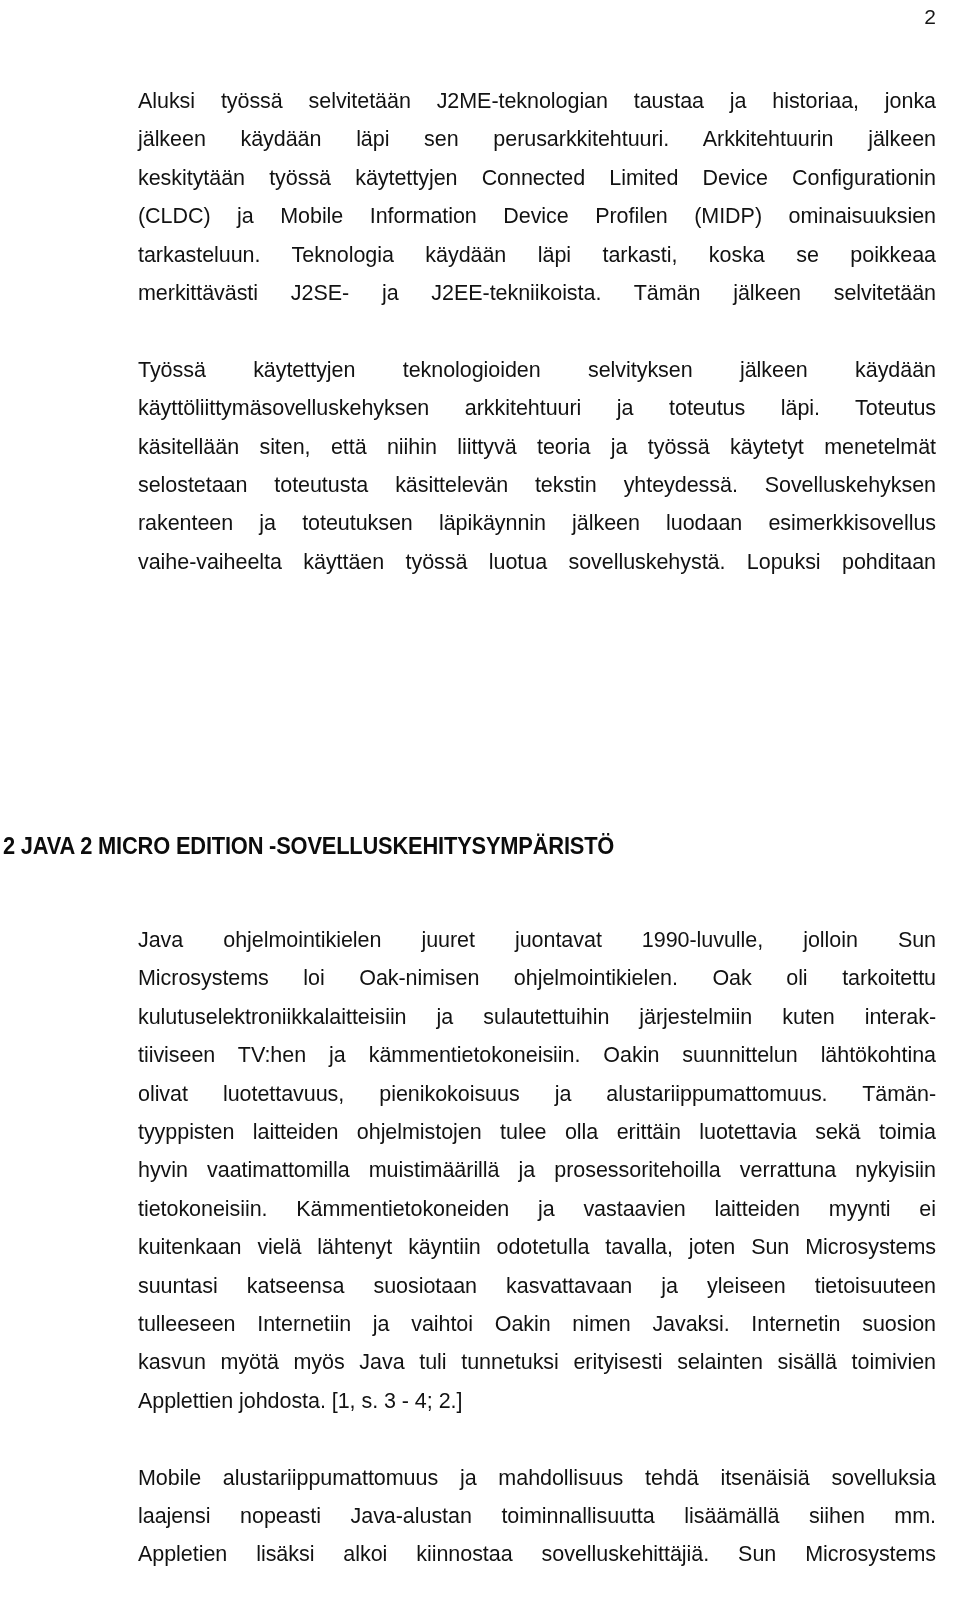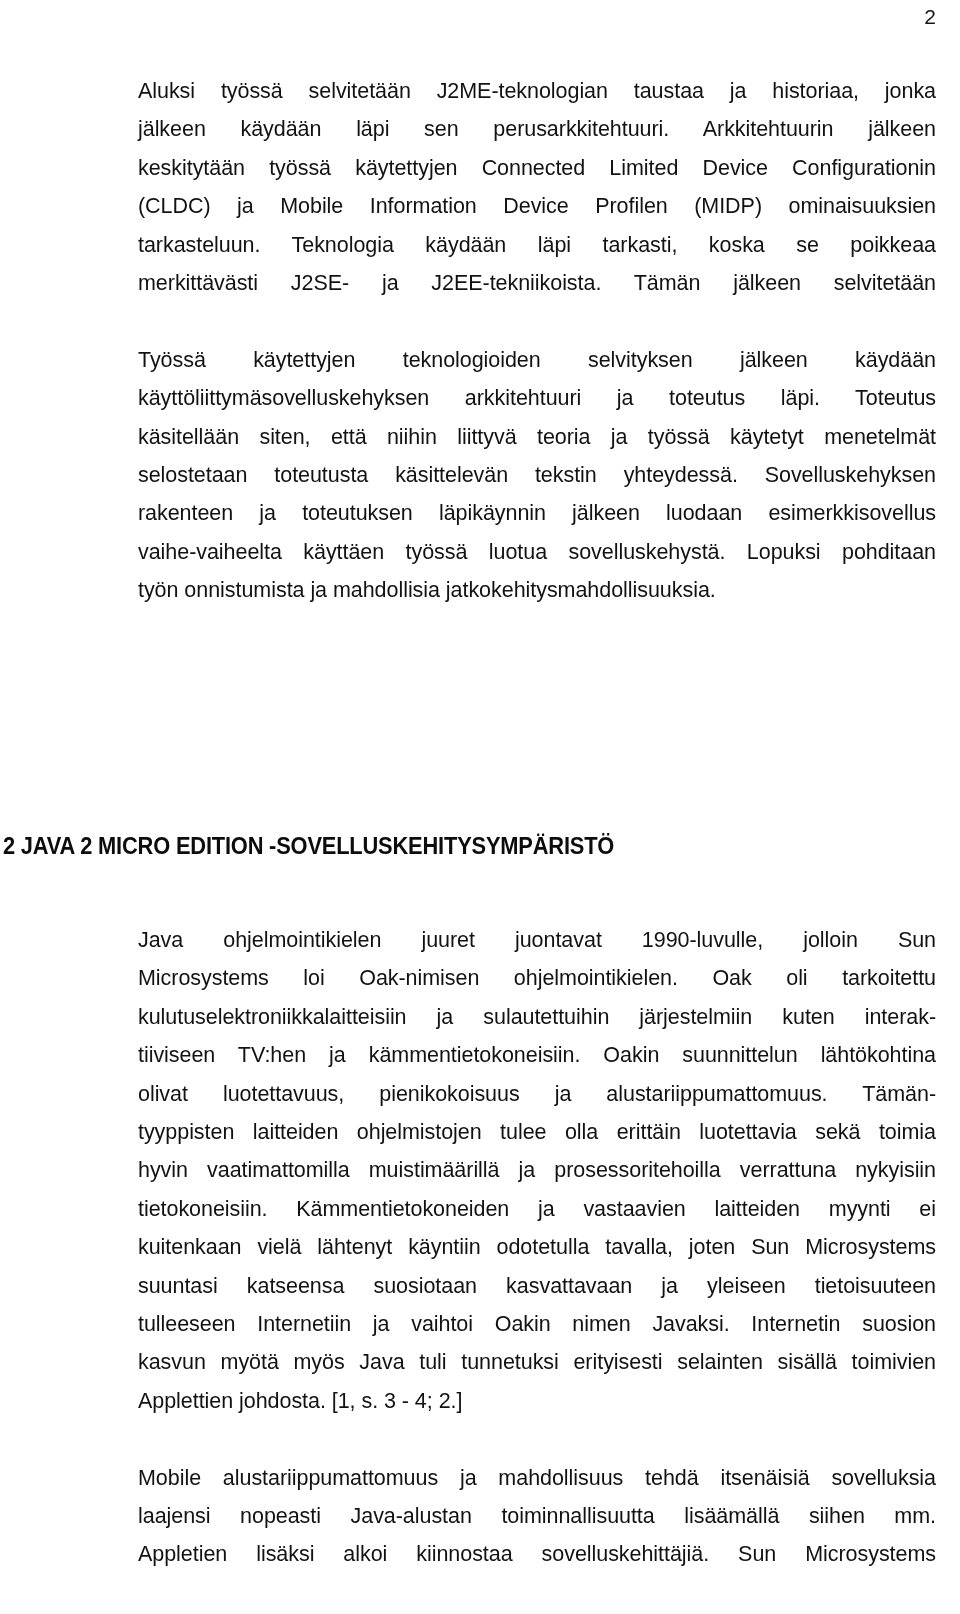--- a/index.html
+++ b/index.html
@@ -21,21 +21,21 @@
     top: 6px;
     right: 24px;
     font-size: 21px;
     line-height: 1;
     color: #161616;
     letter-spacing: 0.1px;
   }
   .body-col {
     position: absolute;
     left: 138px;
-    top: 72px;
+    top: 82px;
     width: 798px;
   }
   .para {
     margin: 0;
     font-size: 21.5px;
     line-height: 38.4px;
     text-align: justify;
     text-justify: inter-word;
     letter-spacing: -0.05px;
     color: #121212;
@@ -95,21 +95,20 @@
 
     <div class="gap-para"></div>
 
     <p class="para">
       <span class="ln">Työssä käytettyjen teknologioiden selvityksen jälkeen käydään</span>
       <span class="ln">käyttöliittymäsovelluskehyksen arkkitehtuuri ja toteutus läpi. Toteutus</span>
       <span class="ln">käsitellään siten, että niihin liittyvä teoria ja työssä käytetyt menetelmät</span>
       <span class="ln">selostetaan toteutusta käsittelevän tekstin yhteydessä. Sovelluskehyksen</span>
       <span class="ln">rakenteen ja toteutuksen läpikäynnin jälkeen luodaan esimerkkisovellus</span>
       <span class="ln">vaihe-vaiheelta käyttäen työssä luotua sovelluskehystä. Lopuksi pohditaan</span>
-      <span class="ln last">työn onnistumista ja mahdollisia jatkokehitysmahdollisuuksia.</span>
     </p>
 
   </div>
 
   <div class="heading-wrap">
     <h2 class="heading">2 JAVA 2 MICRO EDITION -SOVELLUSKEHITYSYMPÄRISTÖ</h2>
   </div>
 
   <div class="body-col-2">
 

